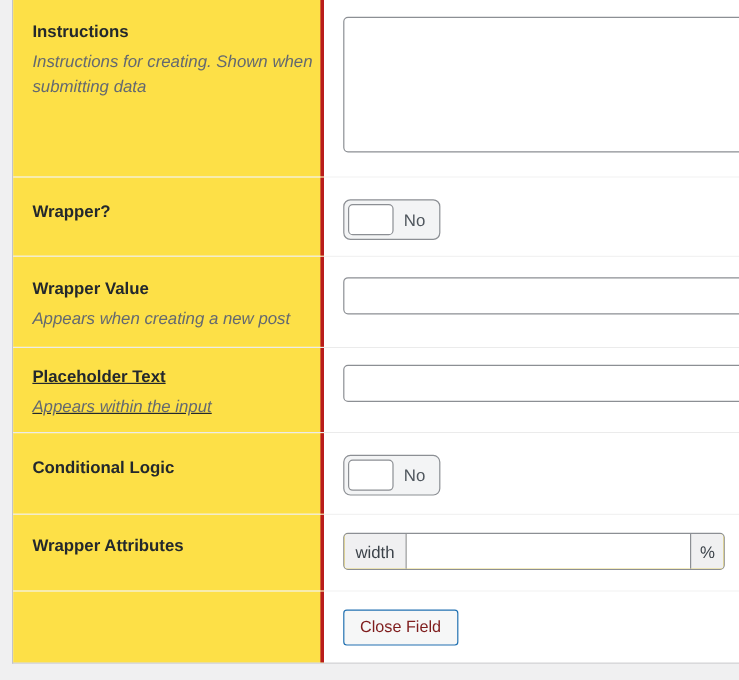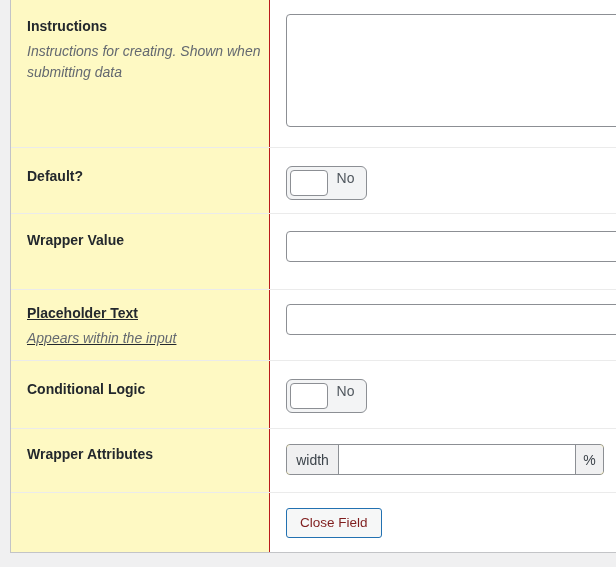--- a/index.html
+++ b/index.html
@@ -28,22 +28,22 @@
   .r1 { height: 147px; }
   .r2 { height: 66px; }
   .r3 { height: 76px; }
   .r4 { height: 71px; }
   .r5 { height: 68px; }
   .r6 { height: 64px; }
   .r7 { height: 60px; }
   .cell-label {
     width: 259px;
     flex-shrink: 0;
-    background: #fef9c3;
-    border-right: 1px solid #b91c1c;
+    background: #fde047;
+    border-right: 3px solid #b91c1c;
     padding: 18px 0 0 16px;
   }
   .r2 .cell-label, .r5 .cell-label { padding-top: 20px; }
   .r4 .cell-label { padding-top: 15px; text-decoration: underline; }
   .r6 .cell-label { padding-top: 17px; }
   .cell-input {
     flex: 1;
     background: #ffffff;
     padding: 14px 0 0 16px;
   }
@@ -82,21 +82,21 @@
     border: 1px solid #8c8f94;
     border-radius: 4px;
     background: #fff;
     outline: none;
     font-family: "Liberation Sans", sans-serif;
     font-size: 14px;
     padding: 0 8px;
   }
   .toggle {
     display: flex;
-    align-items: flex-start;
+    align-items: center;
     width: 81px;
     height: 34px;
     border: 1px solid #8c8f94;
     border-radius: 6px;
     background: #f3f4f5;
     padding: 3px;
     cursor: pointer;
   }
   .toggle-knob {
     width: 38px;
@@ -177,33 +177,34 @@
         <div class="field-label">Instructions</div>
         <div class="field-desc">Instructions for creating. Shown when submitting data</div>
       </div>
       <div class="cell-input">
         <textarea class="ta" value="" style=""></textarea>
       </div>
     </div>
 
     <div class="row r2">
       <div class="cell-label">
-        <div class="field-label">Default?</div>
+        <div class="field-label">Wrapper?</div>
       </div>
       <div class="cell-input">
         <div class="toggle">
           <div class="toggle-knob"></div>
           <div class="toggle-label">No</div>
         </div>
       </div>
     </div>
 
     <div class="row r3">
       <div class="cell-label">
         <div class="field-label">Wrapper Value</div>
+        <div class="field-desc">Appears when creating a new post</div>
       </div>
       <div class="cell-input">
         <input type="text" class="txt" value="" style="">
       </div>
     </div>
 
     <div class="row r4">
       <div class="cell-label">
         <div class="field-label">Placeholder Text</div>
         <div class="field-desc">Appears within the input</div>

